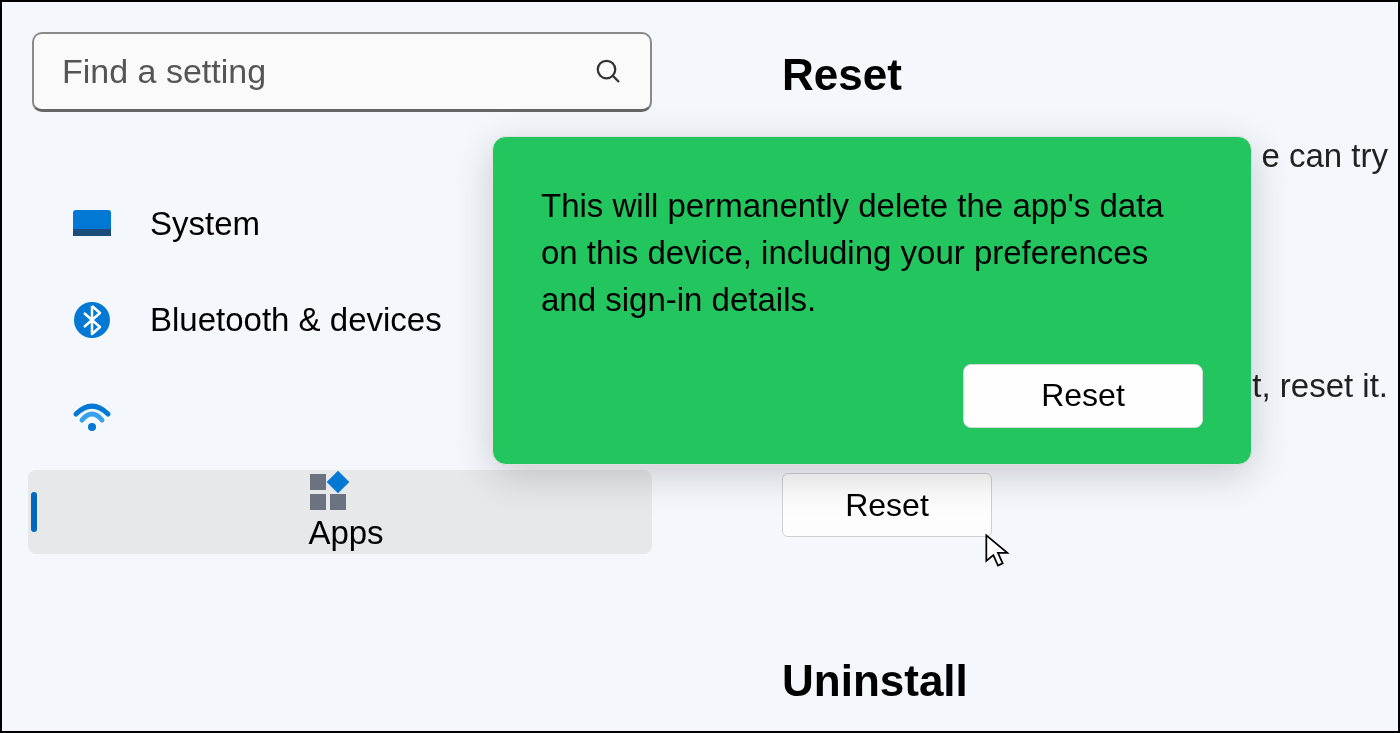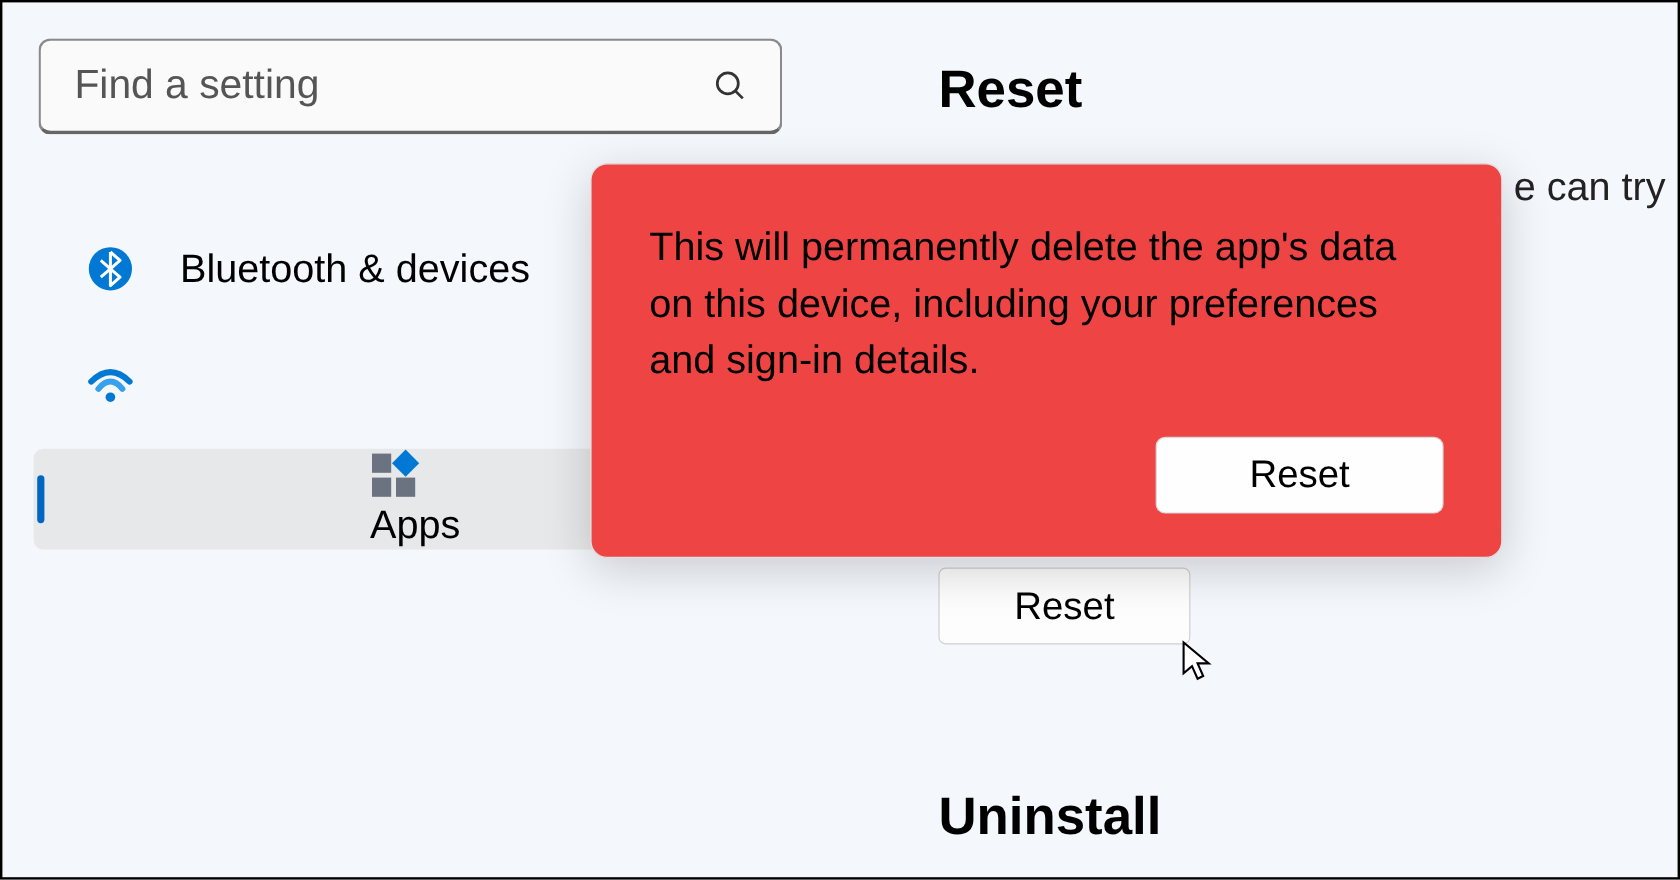--- a/index.html
+++ b/index.html
@@ -137,21 +137,21 @@
       border-radius: 6px;
       font-size: 32px;
       font-family: inherit;
       cursor: pointer;
     }
     .tooltip-flyout {
       position: absolute;
       top: 116px;
       left: -190px;
       width: 760px;
-      background: #ef4444;
+      background: #22c55e;
       border: 1px solid #e0e0e0;
       border-radius: 14px;
       padding: 46px 48px 36px 48px;
       box-shadow: 0 10px 40px rgba(0,0,0,0.18);
       z-index: 10;
     }
     .tooltip-text {
       font-size: 33px;
       line-height: 1.42;
       color: #000;
@@ -189,20 +189,29 @@
       <input type="text" class="search-input" placeholder="Find a setting" style="">
       <span class="search-icon">
         <svg viewBox="0 0 24 24" fill="none" stroke="#333" stroke-width="1.8">
           <circle cx="10" cy="10" r="7"></circle>
           <line x1="20" y1="20" x2="15" y2="15"></line>
         </svg>
       </span>
     </div>
 
     <ul class="nav-list">
+      <li class="nav-item">
+        <span class="nav-icon">
+          <svg viewBox="0 0 44 44">
+            <rect x="3" y="8" width="38" height="26" rx="3" fill="#0078d4"></rect>
+            <rect x="3" y="27" width="38" height="7" rx="0" fill="#1a4d7a"></rect>
+          </svg>
+        </span>
+        <span>System</span>
+      </li>
 
       <li class="nav-item">
         <span class="nav-icon">
           <svg viewBox="0 0 44 44">
             <circle cx="22" cy="22" r="18" fill="#0078d4"></circle>
             <path d="M22 8 L30 15 L22 22 L30 29 L22 36 L22 8 M14 15 L22 22 M14 29 L22 22" stroke="#fff" stroke-width="2.5" fill="none" stroke-linejoin="round"></path>
           </svg>
         </span>
         <span>Bluetooth &amp; devices</span>
       </li>
@@ -230,20 +239,21 @@
         <span>Apps</span>
       </li>
 
     </ul>
   </aside>
 
   <main class="main-content">
     <h2 class="section-title">Reset</h2>
 
     <div class="partial-text top">e can try</div>
+    <div class="partial-text mid">t, reset it.</div>
 
     <button class="reset-button-main">Reset</button>
 
     <div class="tooltip-flyout">
       <p class="tooltip-text">This will permanently delete the app's data on this device, including your preferences and sign-in details.</p>
       <div class="tooltip-actions">
         <button class="tooltip-reset-btn">Reset</button>
       </div>
     </div>
 

